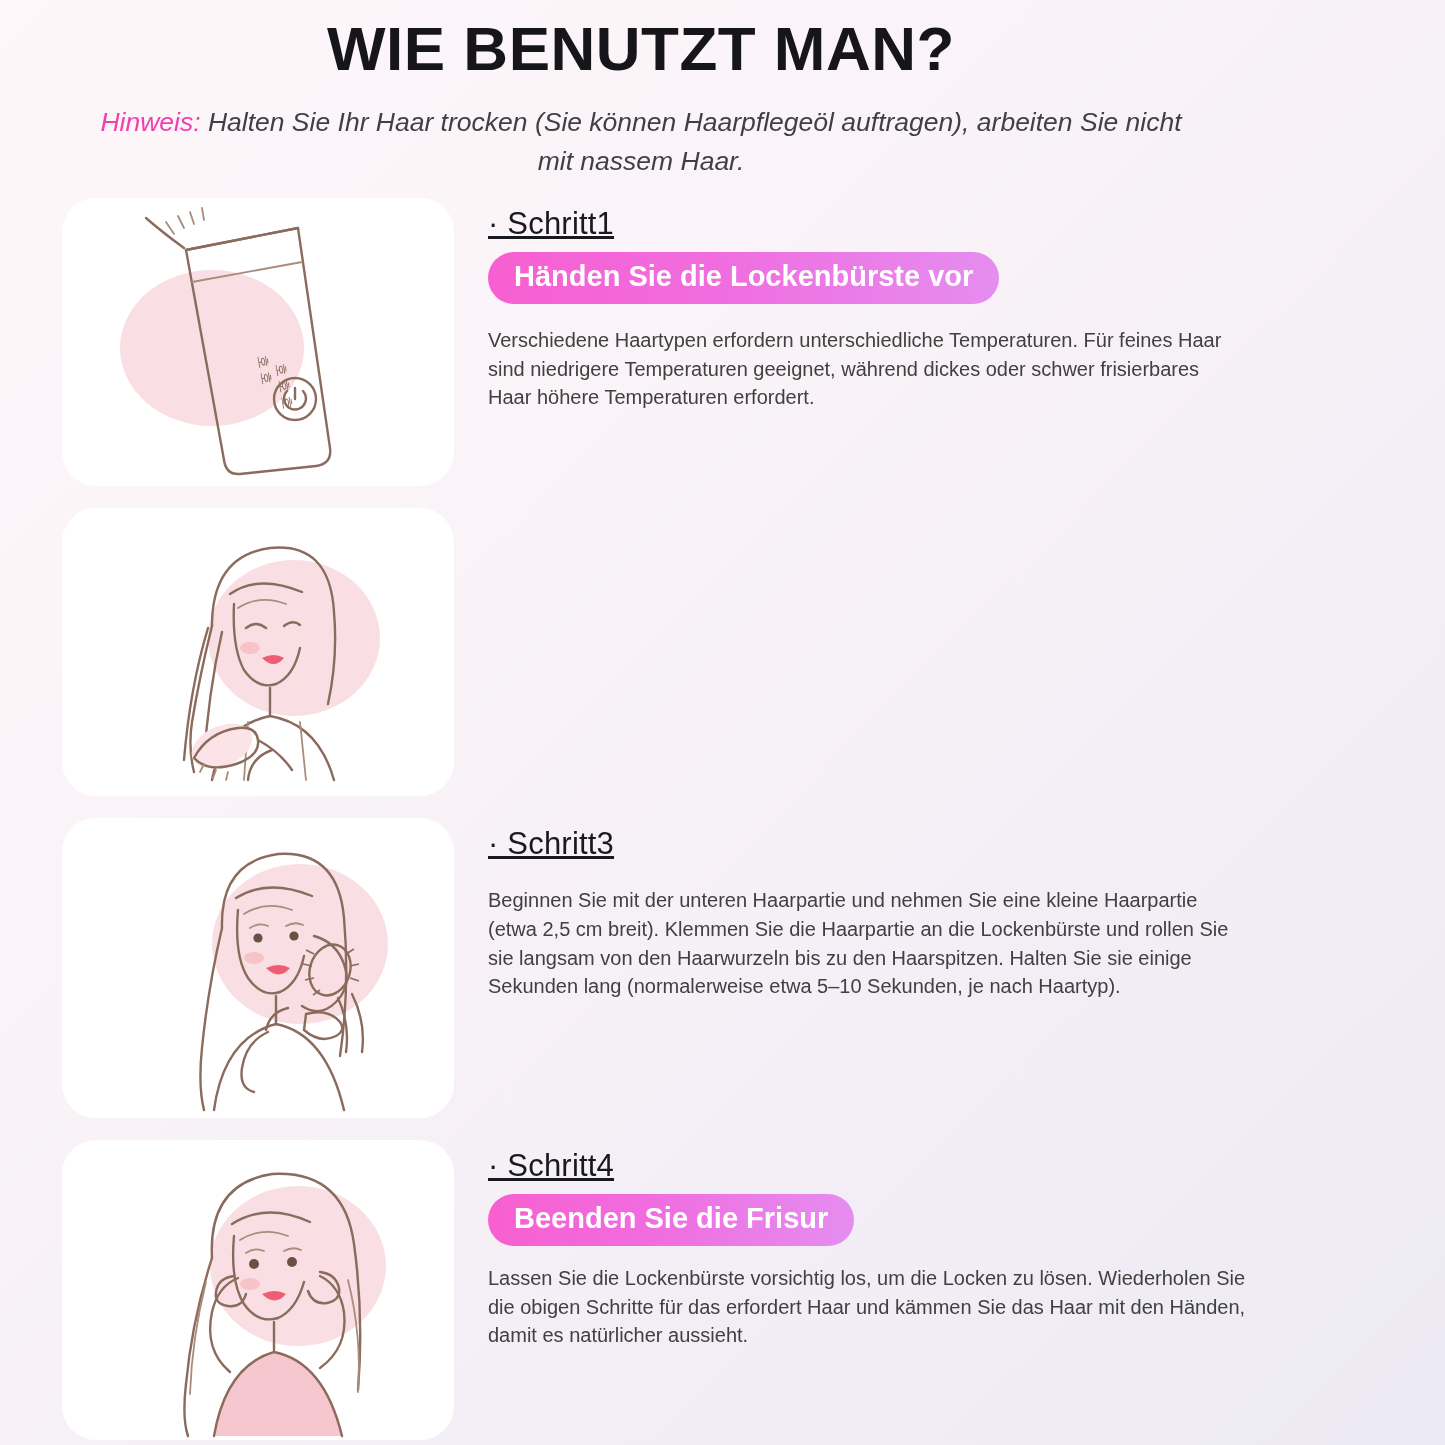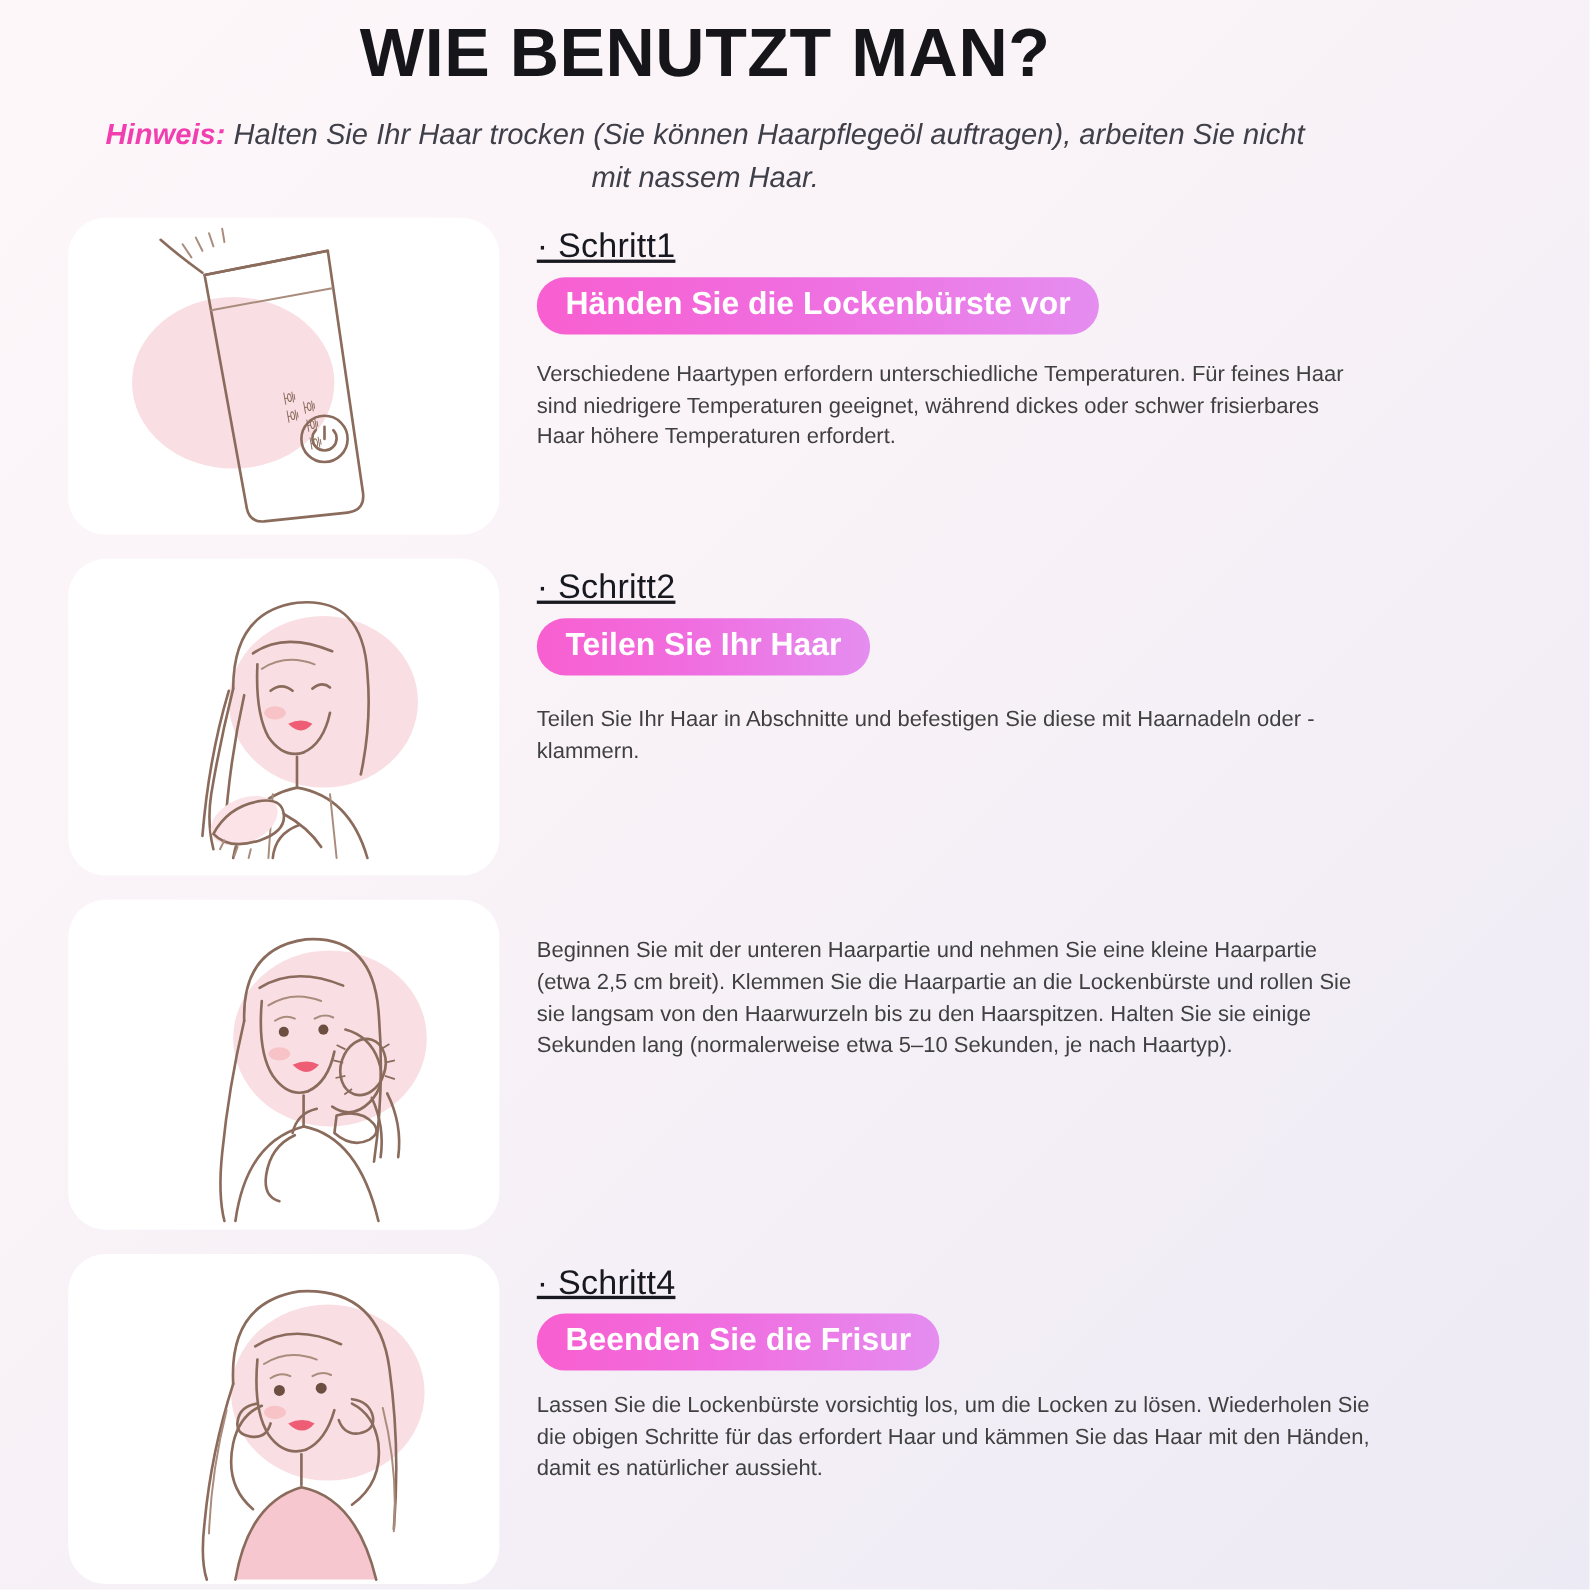--- a/index.html
+++ b/index.html
@@ -38,21 +38,21 @@
   .note {
     text-align: center;
     font-style: italic;
     font-size: 26.5px;
     line-height: 1.45;
     color: #3f3f49;
     margin: 22px 84px 0 84px;
   }
   .note .note-label {
     color: #f13fb0;
-    font-weight: bold;
+    font-weight: normal;
     font-style: italic;
   }
 
   
   .steps {
     margin-top: 18px;
   }
   .step {
     display: flex;
     align-items: flex-start;
@@ -201,25 +201,20 @@
 
           <ellipse class="blob2" cx="160" cy="238" rx="32" ry="20" transform="rotate(-24 160 238)"></ellipse>
           <path class="ln" d="M132 250 q14 -26 44 -30 q18 -2 20 12 q2 16 -22 24 q-28 9 -42 -6 z"></path>
           <path class="ln" d="M196 232 q22 12 34 30"></path>
           <path class="ln" d="M186 272 q2 -22 24 -30"></path>
           <path class="ln-thin" d="M142 256 l-4 8"></path>
           <path class="ln-thin" d="M154 262 l-3 8"></path>
           <path class="ln-thin" d="M166 264 l-2 8"></path>
         </svg>
       </div>
-      <div class="step-body">
-        <p class="step-label">· Schritt2</p>
-        <span class="pill">Teilen Sie Ihr Haar</span>
-        <p class="step-text">Teilen Sie Ihr Haar in Abschnitte und befestigen Sie diese mit Haarnadeln oder -klammern.</p>
-      </div>
     </div>
 
     <div class="step step-3">
       <div class="thumb">
         <svg viewBox="0 0 392 300" preserveAspectRatio="xMidYMid meet">
           <ellipse class="blob" cx="238" cy="126" rx="88" ry="80"></ellipse>
 
           <path class="ln" d="M160 110 Q158 44 216 36 Q276 32 282 100 Q288 170 278 238"></path>
           <path class="ln" d="M160 110 Q146 170 140 230 Q136 268 142 292"></path>
 
@@ -254,20 +249,21 @@
 
           <path class="ln" d="M276 180 q12 26 8 54"></path>
           <path class="ln" d="M290 176 q14 28 10 58"></path>
 
           <path class="ln" d="M244 196 q22 -6 34 8 q6 8 -4 14 q-16 8 -32 -6 z"></path>
           <path class="ln" d="M206 214 q-22 10 -26 36 q-3 20 12 24"></path>
           <path class="ln" d="M226 190 q-18 4 -22 22"></path>
         </svg>
       </div>
       <div class="step-body">
+        <p class="step-label">· Schritt3</p>
         <p class="step-text">Beginnen Sie mit der unteren Haarpartie und nehmen Sie eine kleine Haarpartie (etwa 2,5 cm breit). Klemmen Sie die Haarpartie an die Lockenbürste und rollen Sie sie langsam von den Haarwurzeln bis zu den Haarspitzen. Halten Sie sie einige Sekunden lang (normalerweise etwa 5–10 Sekunden, je nach Haartyp).</p>
       </div>
     </div>
 
     <div class="step step-4">
       <div class="thumb">
         <svg viewBox="0 0 392 300" preserveAspectRatio="xMidYMid meet">
           <ellipse class="blob" cx="236" cy="126" rx="88" ry="80"></ellipse>
 
           <path class="ln" d="M150 118 Q146 44 210 34 Q282 30 292 104 Q302 176 296 250"></path>

